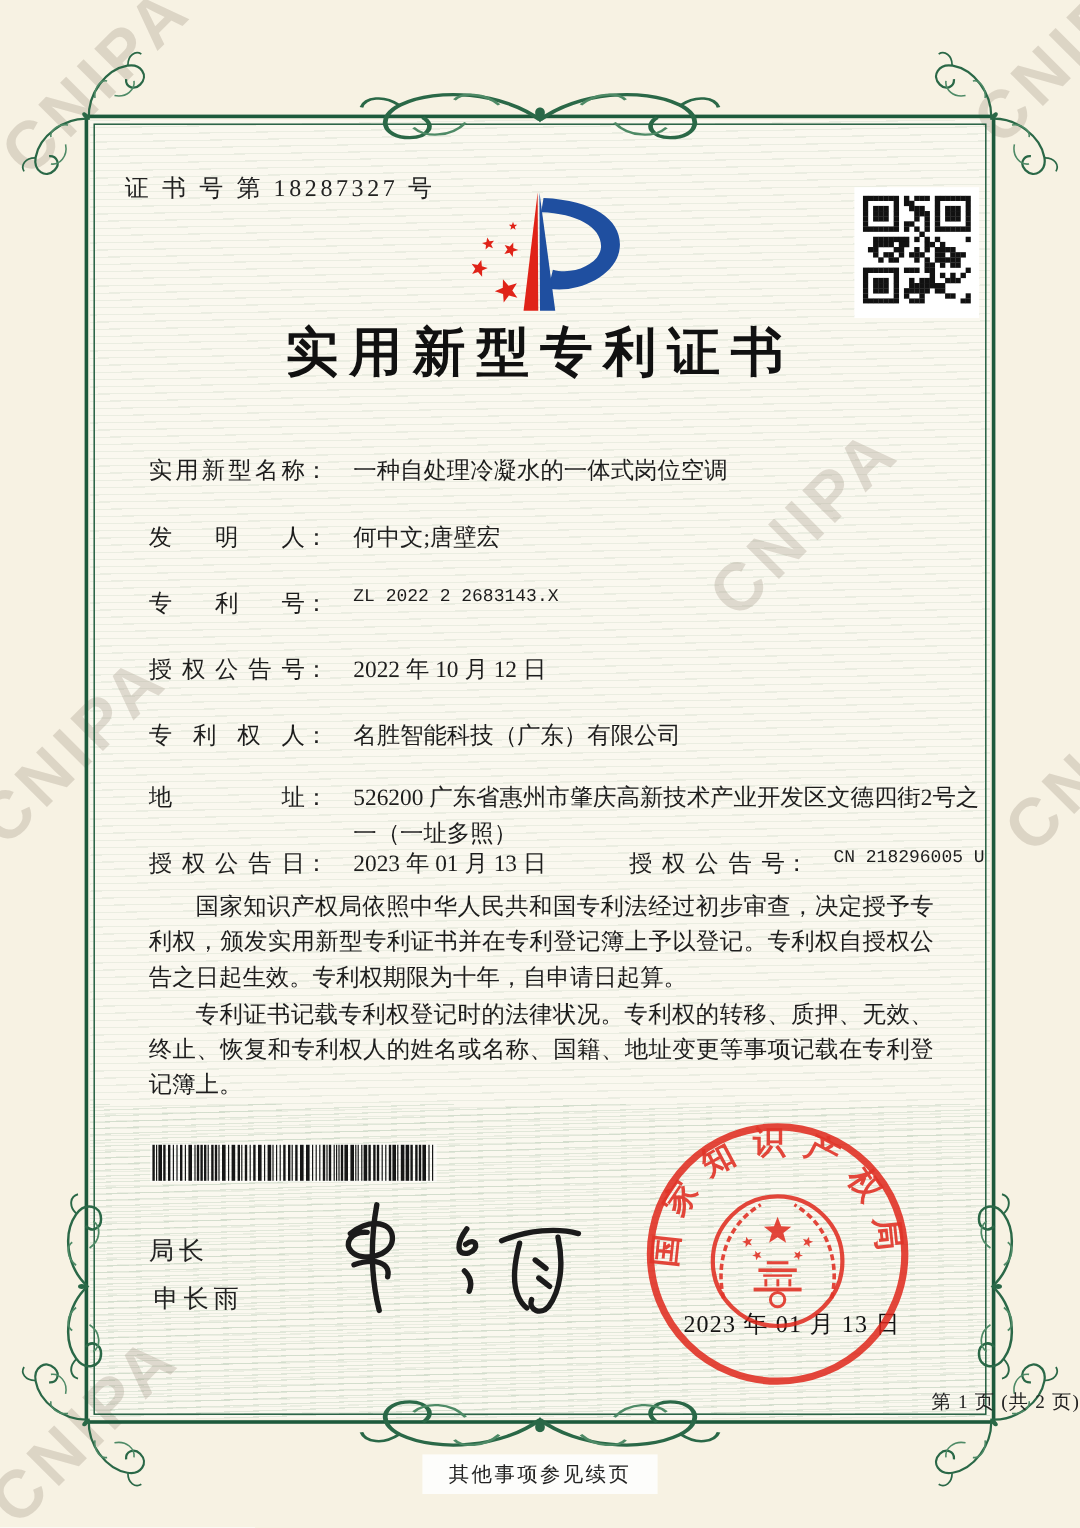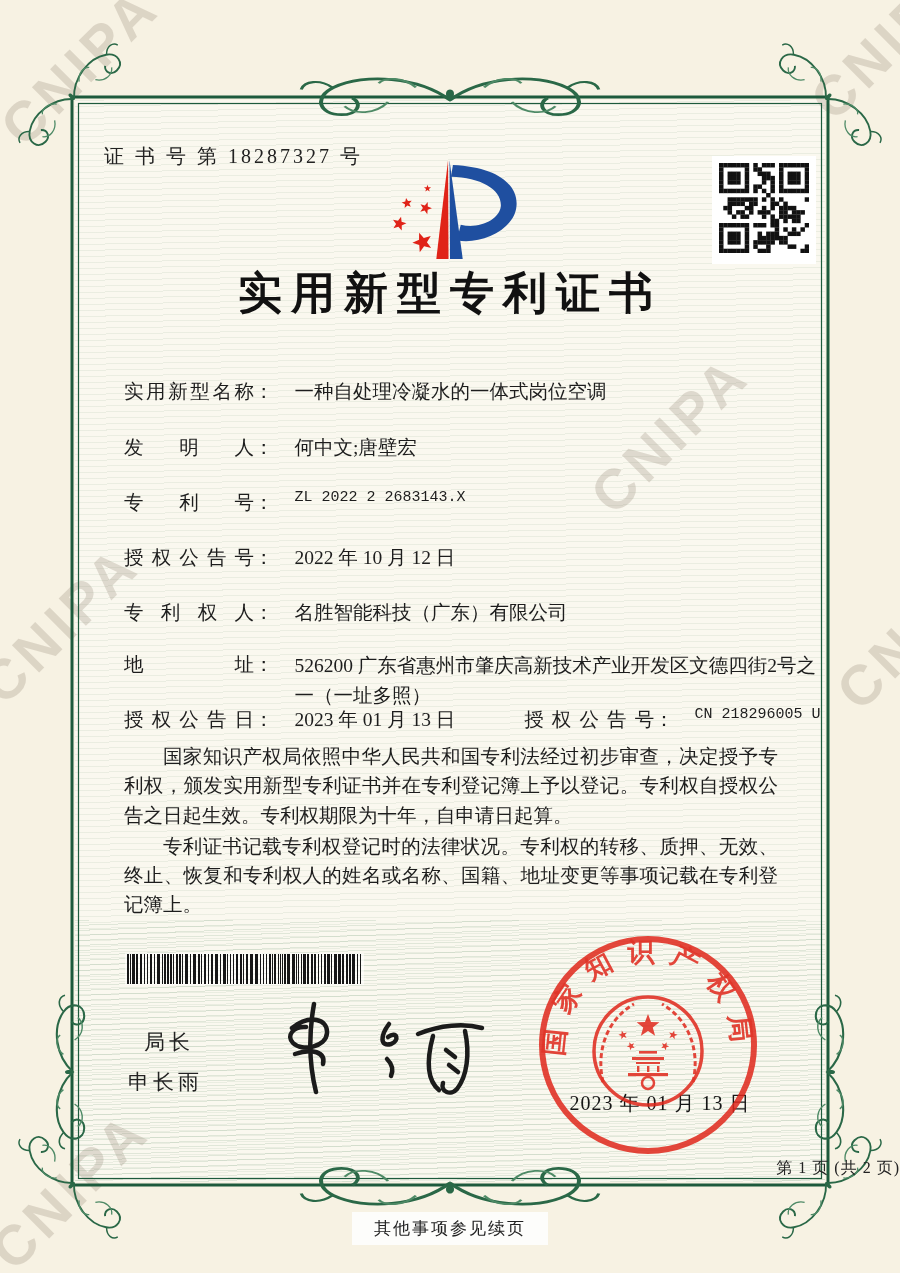--- a/index.html
+++ b/index.html
@@ -37,21 +37,21 @@
   .pair2{margin-left:64px;}
 
   .body-text{position:absolute;left:124px;top:742px;width:654px;font-size:19.5px;
     line-height:1.5;text-align:justify;color:#1d1d1d;}
   .body-text p{margin:0 0 2px 0;text-indent:2em;font-family:Liberation Serif, serif;}
 
   .barcode{position:absolute;left:125px;top:953px;height:30px;background:rgba(255,255,255,.55);
     padding:1px 2px;font-size:0;white-space:nowrap;}
   .barcode i{display:inline-block;height:30px;background:#161616;}
 
-  .director-title{position:absolute;left:144px;top:1028px;font-size:21px;letter-spacing:4px;color:#222;}
+  .director-title{position:absolute;left:124px;top:1028px;font-size:21px;letter-spacing:4px;color:#222;}
   .director-name{position:absolute;left:128px;top:1068px;font-size:21px;letter-spacing:4px;color:#222;}
 
   .signature{position:absolute;left:268px;top:992px;}
 
   .seal{position:absolute;left:533px;top:930px;opacity:.92;}
   .seal-date{position:absolute;left:545px;top:1090px;width:230px;text-align:center;
     font-size:20px;letter-spacing:1px;color:#151515;}
 
   .page-info{position:absolute;left:0;top:1158px;width:100%;text-align:right;font-size:16px;color:#222;letter-spacing:1px;}
 

